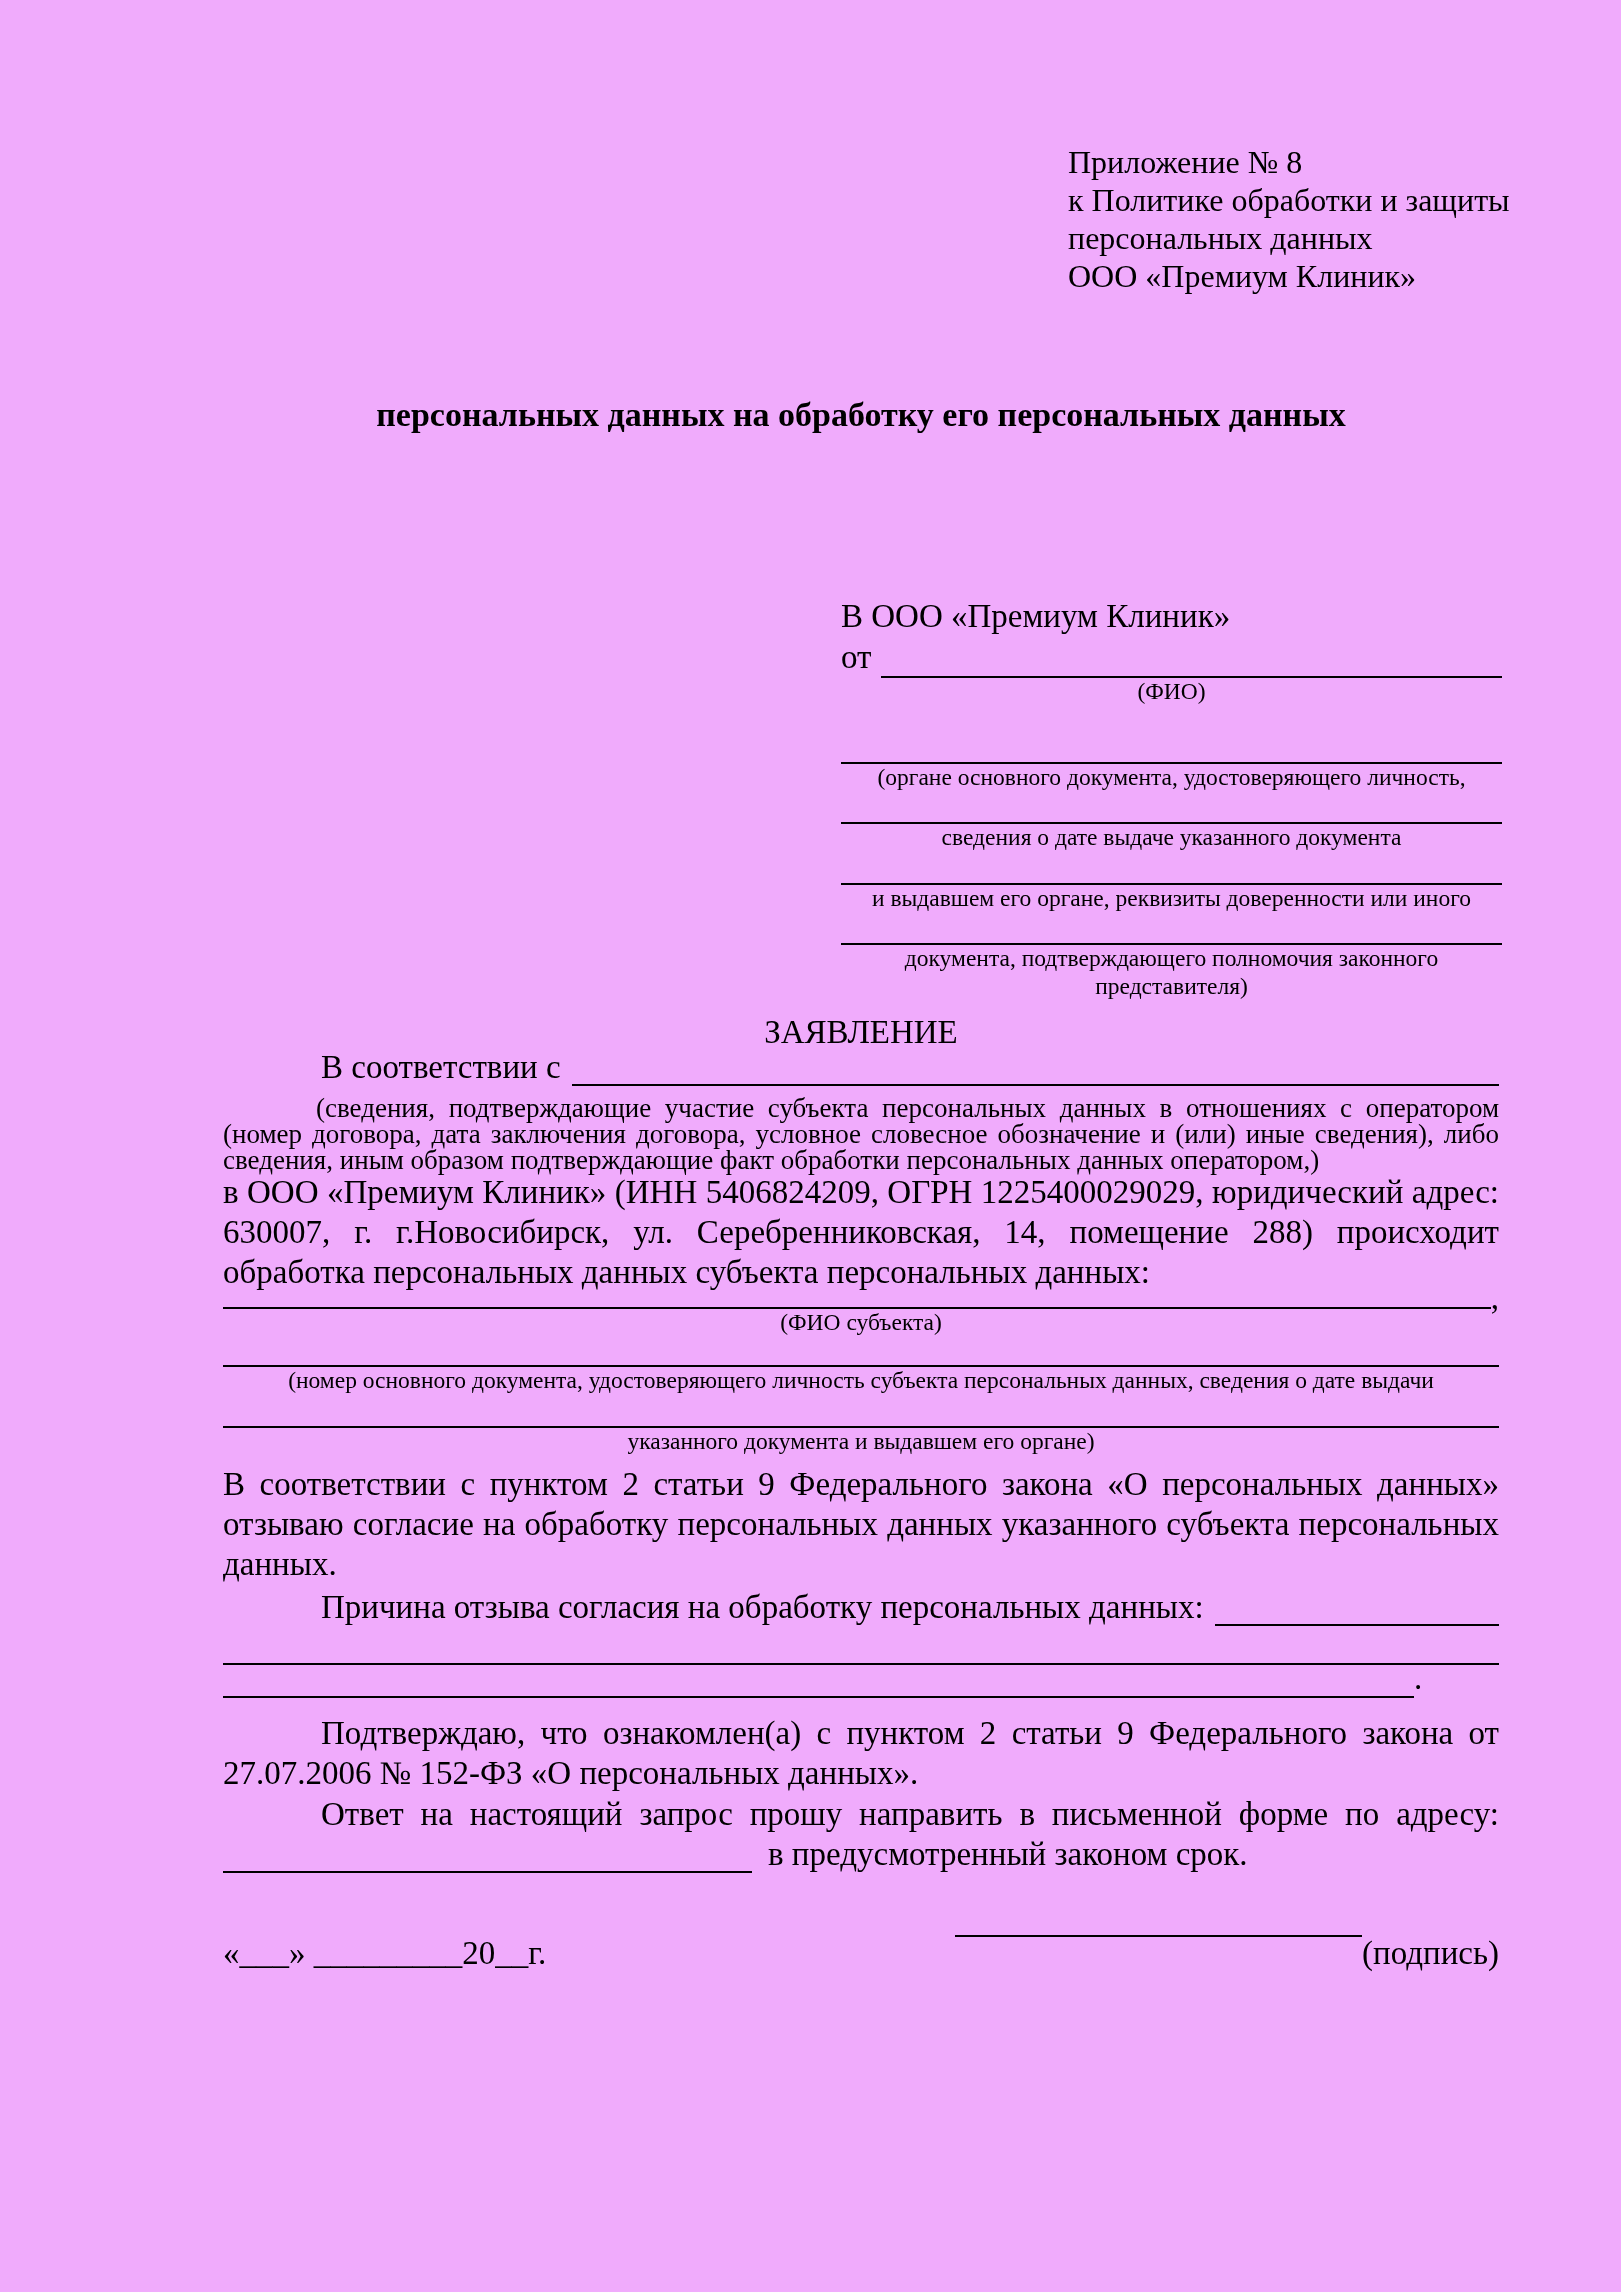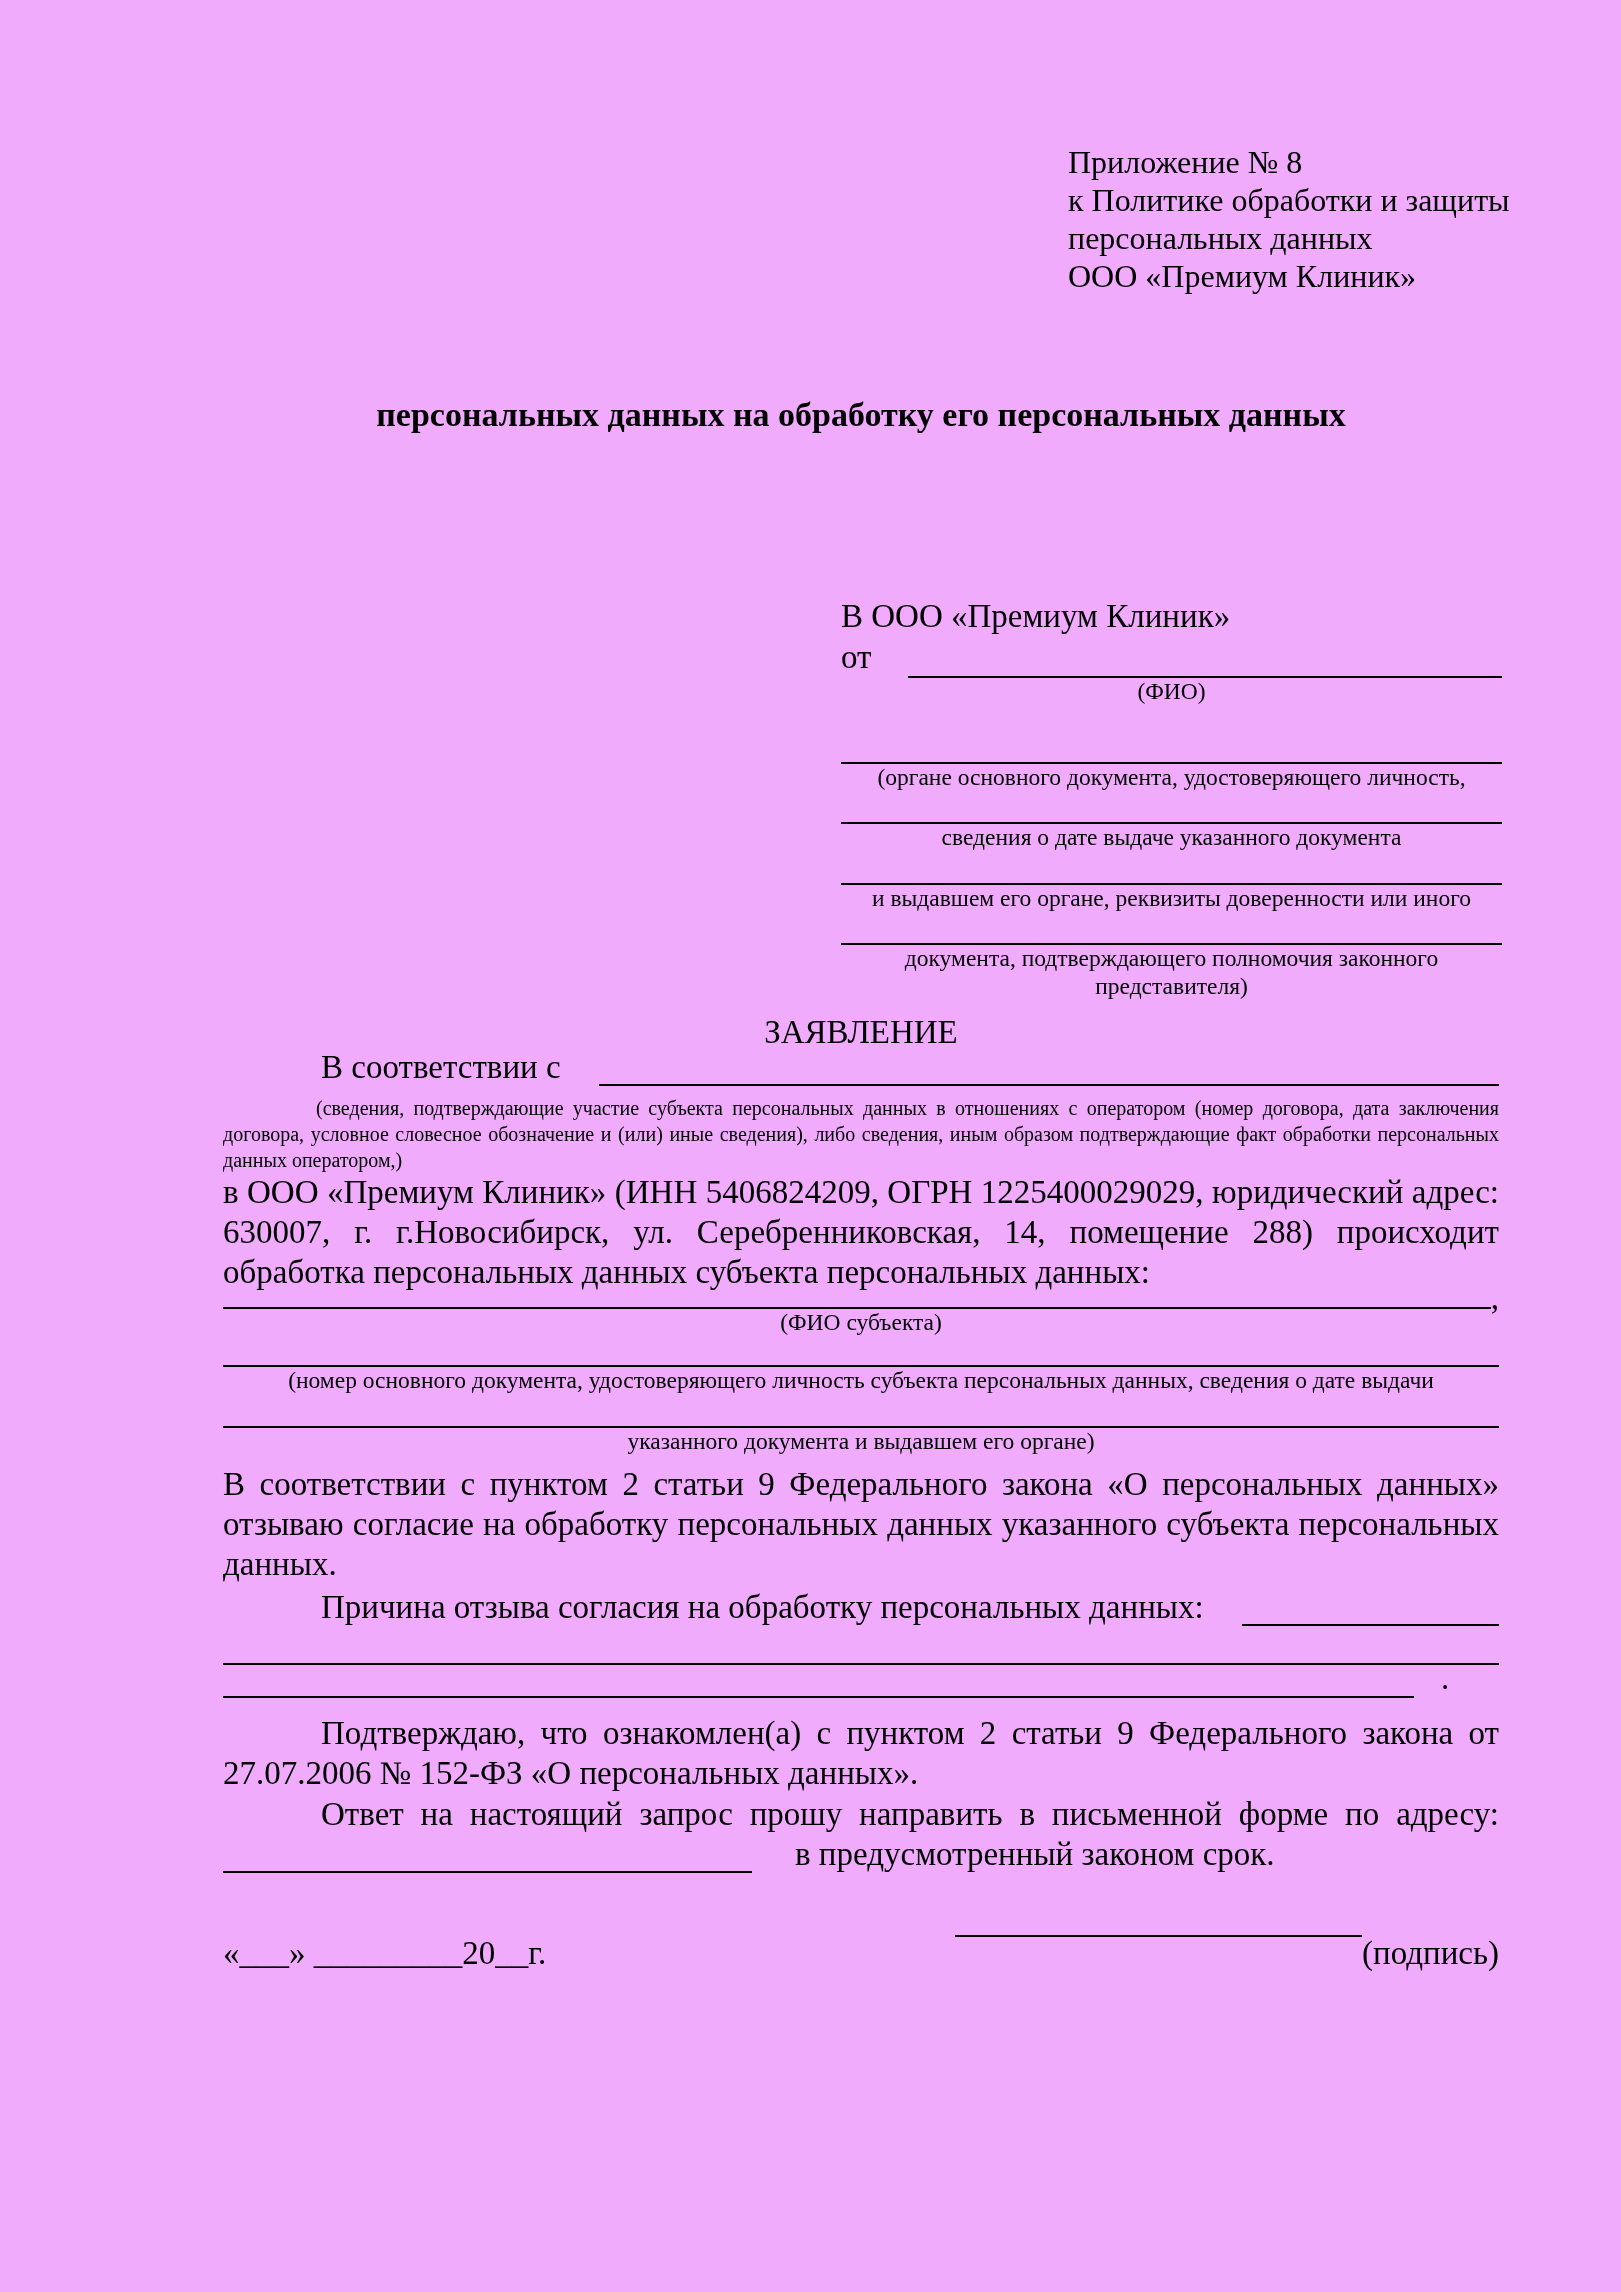--- a/index.html
+++ b/index.html
@@ -17,33 +17,33 @@
   
   .corner { left: 1068px; top: 143px; width: 461px; font-size: 32px; line-height: 38px; }
   .corner span { display: block; white-space: nowrap; }
 
   
   .title { left: 223px; top: 392px; width: 1276px; text-align: center; font-weight: bold; font-size: 34px; line-height: 46px; }
   .title span { display: block; }
 
   
   .addressee { left: 841px; top: 596px; width: 661px; font-size: 33px; line-height: 41px; }
-  .row { display: flex; align-items: flex-end; gap: 27px; }
+  .row { display: flex; align-items: flex-end; }
   .fill { flex: 1; border-bottom: 2.9px solid #000; }
   .row .label { margin-right: 9.8px; }
   .cap { font-size: 23.5px; line-height: 27.4px; text-align: center; }
   .fill-line { border-bottom: 2.9px solid #000; height: 29px; }
   .addressee .fill-line { height: 31px; }
   .addressee .first-gap { height: 25.5px; }
 
   
   .heading { left: 223px; top: 1012px; width: 1276px; text-align: center; font-size: 33px; line-height: 41px; }
   .intro { left: 223px; top: 1047px; width: 1276px; height: 39px; font-size: 33px; }
   .intro .label { margin-left: 98px; margin-right: 11.8px; white-space: nowrap; }
-  .note { left: 223px; top: 1095px; width: 1276px; font-size: 20px; line-height: 26px; text-align: justify; text-indent: 93px; }
+  .note { left: 223px; top: 1095px; width: 1276px; font-size: 27px; line-height: 26px; text-align: justify; text-indent: 93px; }
   .para { left: 223px; width: 1276px; font-size: 33px; line-height: 40px; text-align: justify; }
   .op-para { top: 1172px; }
   .subject { left: 223px; top: 1274px; width: 1276px; font-size: 33px; }
   .subject .row1 { display: flex; align-items: flex-end; height: 35px; }
   .subject .comma { line-height: 19.6px; }
   .subject .g2 { height: 29px; }
   .subject .g3 { height: 31px; }
   .wd-para { top: 1464px; }
   .reason { left: 223px; top: 1585px; width: 1276px; height: 41px; font-size: 33px; }
   .reason .label { margin-left: 98px; margin-right: 11.8px; white-space: nowrap; }

